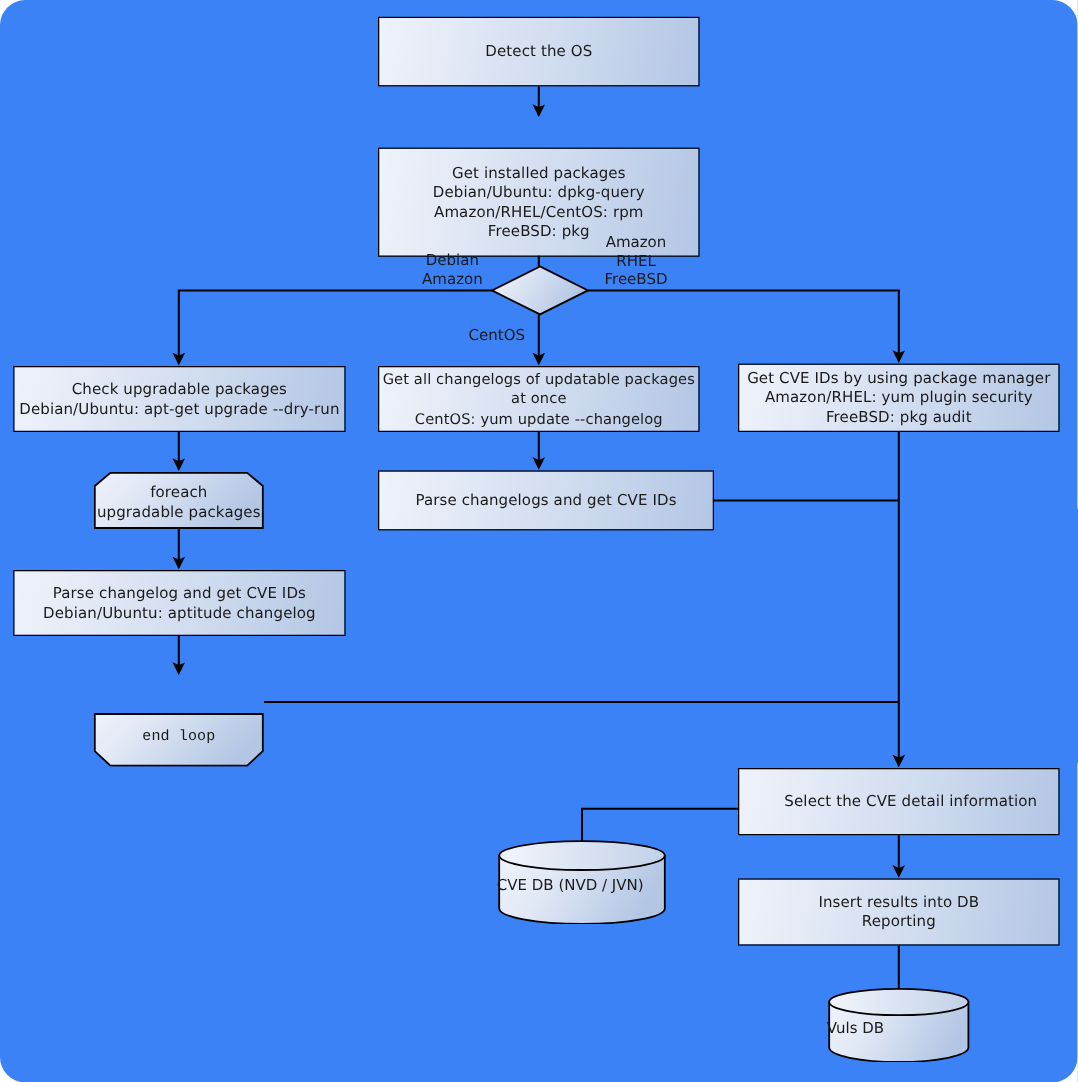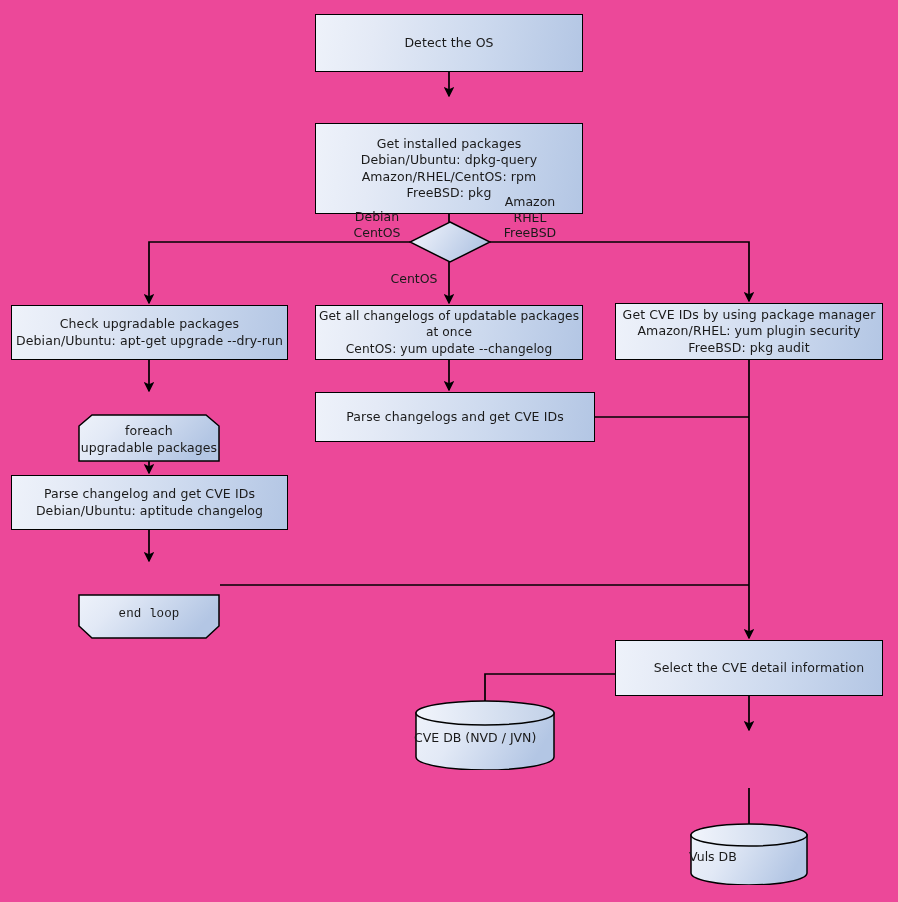--- a/index.html
+++ b/index.html
@@ -10,21 +10,22 @@
   body {
     font-family: "DejaVu Sans", sans-serif;
     width: 898px;
     height: 902px;
     overflow: hidden;
   }
   #canvas {
     position: relative;
     width: 898px;
     height: 902px;
-    background: #ec4899;
+    background: #3b82f6;
+    border-radius: 21px;
   }
   #edges {
     position: absolute;
     left: 0; top: 0;
     width: 898px;
     height: 902px;
     pointer-events: none;
   }
   .node {
     position: absolute;
@@ -150,21 +151,21 @@
     <span>Get CVE IDs by using package manager
 Amazon/RHEL: yum plugin security
 FreeBSD: pkg audit</span>
   </div>
 
   <div class="node proc" style="left:315px; top:305px; width:268px; height:55px; font-size:12.2px;">
     <span>Get all changelogs of updatable packages at once
 CentOS: yum update --changelog</span>
   </div>
 
-  <div style="position:absolute; left:78px; top:414px; width:126px; height:48px;">
+  <div style="position:absolute; left:78px; top:393px; width:126px; height:48px;">
     <svg width="142" height="48" viewBox="0 0 142 48" style="position:absolute; left:0; top:0;">
       <defs>
         <linearGradient id="gloop1" x1="0" y1="0" x2="1" y2="0.3">
           <stop offset="0%" stop-color="#eef2fa"></stop>
           <stop offset="30%" stop-color="#e2e9f6"></stop>
           <stop offset="100%" stop-color="#b3c6e4"></stop>
         </linearGradient>
       </defs>
       <polygon points="1,12 14,1 128,1 141,12 141,47 1,47" fill="url(#gloop1)" stroke="#000000" stroke-width="1.5"></polygon>
     </svg>
@@ -215,20 +216,24 @@
           <stop offset="0%" stop-color="#f2f5fc"></stop>
           <stop offset="100%" stop-color="#c2d1e8"></stop>
         </linearGradient>
       </defs>
       <path d="M 2 13 L 2 57 A 69 13 0 0 0 140 57 L 140 13 Z" fill="url(#gcyl1)" stroke="#000000" stroke-width="1.5"></path>
       <ellipse cx="71" cy="13" rx="69" ry="12" fill="url(#gcyl1t)" stroke="#000000" stroke-width="1.5"></ellipse>
     </svg>
     <div class="cyl-label" style="top:30px;">CVE DB (NVD / JVN)</div>
   </div>
 
+  <div class="node proc" style="left:615px; top:732px; width:268px; height:56px;">
+    <span>Insert results into DB
+Reporting</span>
+  </div>
 
   <div class="cyl" style="left:689px; top:823px; width:120px; height:62px;">
     <svg width="120" height="62" viewBox="0 0 120 62">
       <defs>
         <linearGradient id="gcyl2" x1="0" y1="0" x2="1" y2="0.25">
           <stop offset="0%" stop-color="#eef2fa"></stop>
           <stop offset="35%" stop-color="#e2e9f6"></stop>
           <stop offset="100%" stop-color="#b3c6e4"></stop>
         </linearGradient>
         <linearGradient id="gcyl2t" x1="0" y1="0" x2="1" y2="0">
@@ -236,21 +241,21 @@
           <stop offset="100%" stop-color="#c2d1e8"></stop>
         </linearGradient>
       </defs>
       <path d="M 2 12 L 2 50 A 58 12 0 0 0 118 50 L 118 12 Z" fill="url(#gcyl2)" stroke="#000000" stroke-width="1.5"></path>
       <ellipse cx="60" cy="12" rx="58" ry="11" fill="url(#gcyl2t)" stroke="#000000" stroke-width="1.5"></ellipse>
     </svg>
     <div class="cyl-label" style="top:26px;">Vuls DB</div>
   </div>
 
   <div class="edge-label" style="left:344px; top:209px; width:66px;">Debian
-CentOS</div>
+Amazon</div>
 
   <div class="edge-label el-right" style="left:494px; top:194px; width:72px;">Amazon
 RHEL
 FreeBSD</div>
 
   <div class="edge-label" style="left:386px; top:271px; width:56px;">CentOS</div>
 
 </div>
 
 </body></html>

